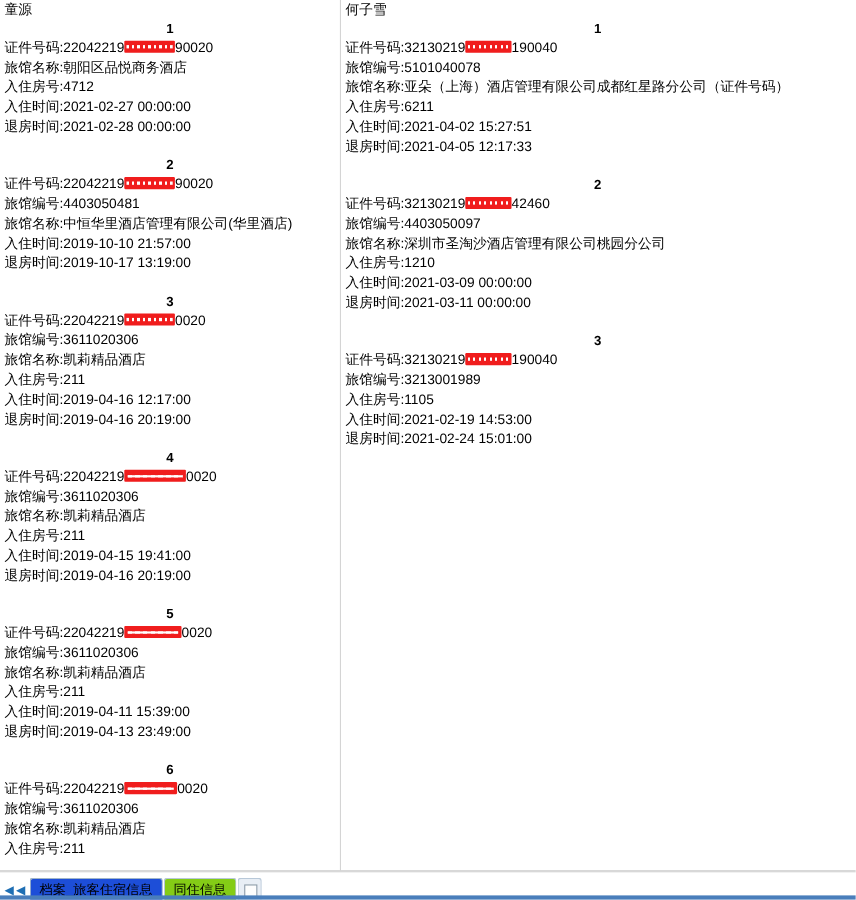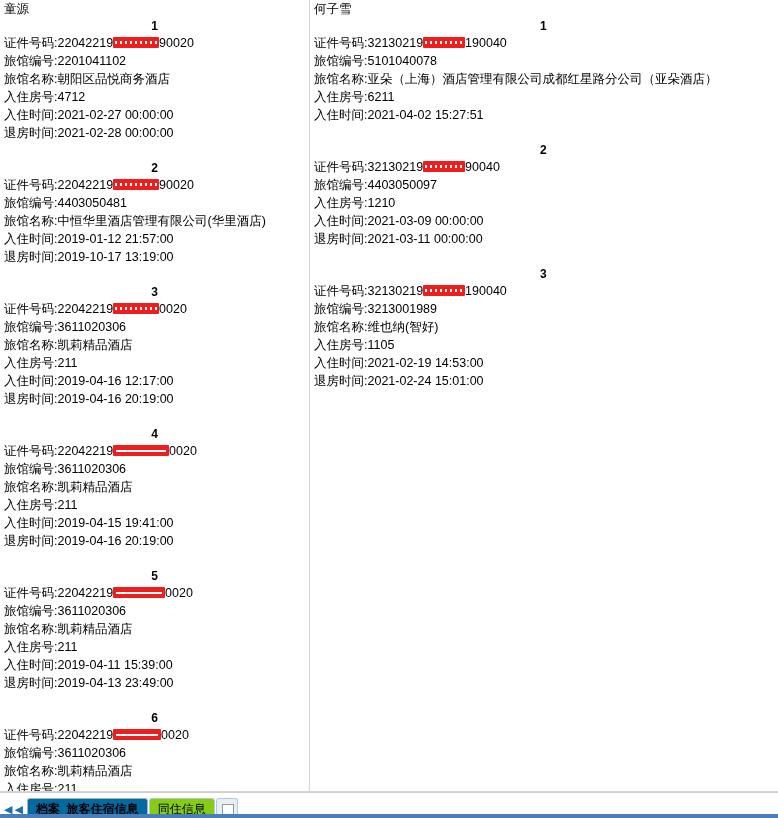--- a/index.html
+++ b/index.html
@@ -107,22 +107,22 @@
     padding: 0 8px;
     font-size: 12px;
     border: 1px solid #b8c8d8;
     border-bottom: none;
     border-radius: 3px 3px 0 0;
     background: #84cc16;
     margin-right: 1px;
     white-space: nowrap;
   }
   .tab.active {
-    background: #0369a1;
-    font-weight: bold;
+    background: #1d4ed8;
+    font-weight: normal;
     border-color: #9fb4c8;
   }
   .tab-new {
     width: 22px;
     height: 20px;
     border: 1px solid #b8c8d8;
     border-bottom: none;
     border-radius: 3px 3px 0 0;
     background: #e8eef5;
     position: relative;
@@ -161,33 +161,32 @@
 
 <div class="sheet">
   <div class="columns">
 
     <div class="col col-left">
       <div class="col-header">童源</div>
       <div>
           <div class="record">
             <div class="rec-num">1</div>
             <div class="line"><span>证件号码:</span><span>22042219</span><span class="redact squiggle" style="width: 46px;"></span><span>90020</span></div>
-            <div class="line"><span>旅馆编号:</span><span>2201041102</span></div>
             <div class="line"><span>旅馆名称:</span><span>朝阳区品悦商务酒店</span></div>
             <div class="line"><span>入住房号:</span><span>4712</span></div>
             <div class="line"><span>入住时间:</span><span>2021-02-27 00:00:00</span></div>
             <div class="line"><span>退房时间:</span><span>2021-02-28 00:00:00</span></div>
             <div class="spacer"></div>
           </div>
           <div class="record">
             <div class="rec-num">2</div>
             <div class="line"><span>证件号码:</span><span>22042219</span><span class="redact squiggle" style="width: 46px;"></span><span>90020</span></div>
             <div class="line"><span>旅馆编号:</span><span>4403050481</span></div>
             <div class="line"><span>旅馆名称:</span><span>中恒华里酒店管理有限公司(华里酒店)</span></div>
-            <div class="line"><span>入住时间:</span><span>2019-01-12 21:57:00</span></div>
+            <div class="line"><span>入住时间:</span><span>2019-10-10 21:57:00</span></div>
             <div class="line"><span>退房时间:</span><span>2019-10-17 13:19:00</span></div>
             <div class="spacer"></div>
           </div>
           <div class="record">
             <div class="rec-num">3</div>
             <div class="line"><span>证件号码:</span><span>22042219</span><span class="redact squiggle" style="width: 46px;"></span><span>0020</span></div>
             <div class="line"><span>旅馆编号:</span><span>3611020306</span></div>
             <div class="line"><span>旅馆名称:</span><span>凯莉精品酒店</span></div>
             <div class="line"><span>入住房号:</span><span>211</span></div>
             <div class="line"><span>入住时间:</span><span>2019-04-16 12:17:00</span></div>
@@ -225,39 +224,40 @@
         </div>
     </div>
 
     <div class="col col-right">
       <div class="col-header">何子雪</div>
       <div>
           <div class="record">
             <div class="rec-num">1</div>
             <div class="line"><span>证件号码:</span><span>32130219</span><span class="redact squiggle" style="width: 42px;"></span><span>190040</span></div>
             <div class="line"><span>旅馆编号:</span><span>5101040078</span></div>
-            <div class="line"><span>旅馆名称:</span><span>亚朵（上海）酒店管理有限公司成都红星路分公司（亚朵酒店）</span></div>
+            <div class="line"><span>旅馆名称:</span><span>亚朵（上海）酒店管理有限公司成都红星路分公司（证件号码）</span></div>
             <div class="line"><span>入住房号:</span><span>6211</span></div>
             <div class="line"><span>入住时间:</span><span>2021-04-02 15:27:51</span></div>
+            <div class="line"><span>退房时间:</span><span>2021-04-05 12:17:33</span></div>
             <div class="spacer"></div>
           </div>
           <div class="record">
             <div class="rec-num">2</div>
-            <div class="line"><span>证件号码:</span><span>32130219</span><span class="redact squiggle" style="width: 42px;"></span><span>90040</span></div>
+            <div class="line"><span>证件号码:</span><span>32130219</span><span class="redact squiggle" style="width: 42px;"></span><span>42460</span></div>
             <div class="line"><span>旅馆编号:</span><span>4403050097</span></div>
+            <div class="line"><span>旅馆名称:</span><span>深圳市圣淘沙酒店管理有限公司桃园分公司</span></div>
             <div class="line"><span>入住房号:</span><span>1210</span></div>
             <div class="line"><span>入住时间:</span><span>2021-03-09 00:00:00</span></div>
             <div class="line"><span>退房时间:</span><span>2021-03-11 00:00:00</span></div>
             <div class="spacer"></div>
           </div>
           <div class="record">
             <div class="rec-num">3</div>
             <div class="line"><span>证件号码:</span><span>32130219</span><span class="redact squiggle" style="width: 42px;"></span><span>190040</span></div>
             <div class="line"><span>旅馆编号:</span><span>3213001989</span></div>
-            <div class="line"><span>旅馆名称:</span><span>维也纳(智好)</span></div>
             <div class="line"><span>入住房号:</span><span>1105</span></div>
             <div class="line"><span>入住时间:</span><span>2021-02-19 14:53:00</span></div>
             <div class="line"><span>退房时间:</span><span>2021-02-24 15:01:00</span></div>
             <div class="spacer"></div>
           </div>
         </div>
     </div>
 
   </div>
 

